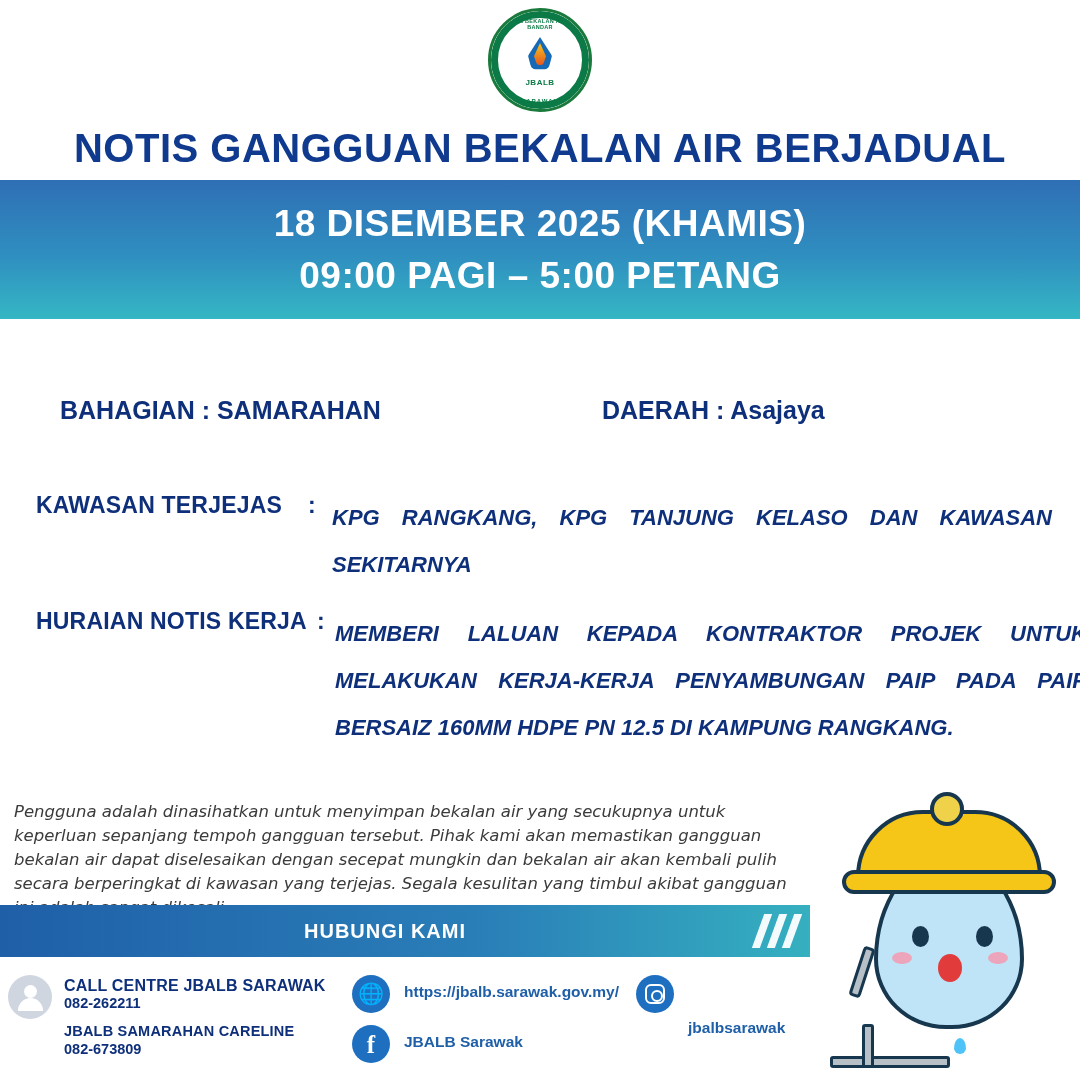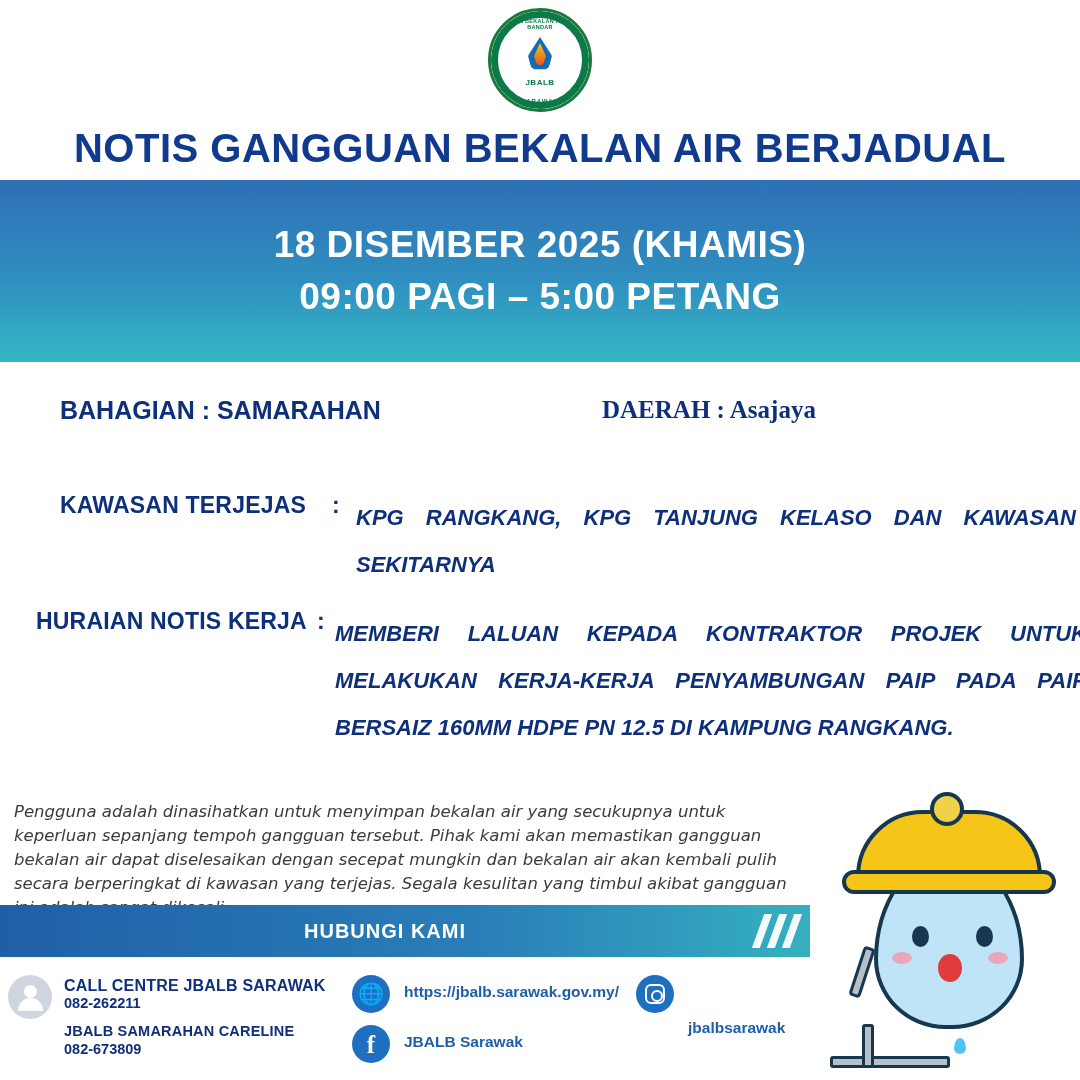--- a/index.html
+++ b/index.html
@@ -65,53 +65,53 @@
   .title {
     position:absolute; top:126px; left:0; width:1080px;
     text-align:center;
     font-size:40px; font-weight:bold;
     color:#103a8e;
     letter-spacing:.5px;
   }
 
   
   .banner {
-    position:absolute; top:180px; left:0; width:1080px; height:182px;
+    position:absolute; top:180px; left:0; width:1080px; height:139px;
     background:linear-gradient(180deg,#2f6fb5 0%, #2f8fc0 55%, #35b7c4 100%);
     display:flex; flex-direction:column; align-items:center; justify-content:center;
     color:#ffffff;
   }
   .banner .l1 { font-size:37px; font-weight:bold; letter-spacing:.5px; margin-bottom:10px;}
   .banner .l2 { font-size:37px; font-weight:bold; letter-spacing:.5px;}
 
   
   .region-row {
     position:absolute; top:396px; left:0; width:1080px; height:44px;
     color:#0e2f7a; font-size:25px; font-weight:bold;padding-left:16px;
   }
   .region-row .bahagian { position:absolute; left:60px; top:0; }
-  .region-row .daerah  { position:absolute; left:602px; top:0;font-family:Liberation Serif, serif; }
+  .region-row .daerah  { position:absolute; left:602px; top:0; }
 
   
   .detail { position:absolute; left:36px; width:1016px; color:#0e2f7a; }
   .detail .label {
     position:absolute; left:0; top:0;
     font-size:23px; font-weight:bold; letter-spacing:.2px;
   }
   .detail .colon { position:absolute; top:0; font-size:23px; font-weight:bold; }
   .detail .value {
     position:absolute; top:2px;
     font-size:22px; font-weight:bold;
     text-align:justify;
     text-align-last:justify;
     line-height:47px;
     color:#0e2f7a;
     font-style:italic;
   }
-  #kawasan { top:492px; height:100px;margin-left:24px; }
+  #kawasan { top:492px; height:100px; }
   #kawasan .colon { left:272px; }
   #kawasan .value { left:296px; width:720px; }
   #kawasan .value .last { text-align-last:left; }
 
   #huraian { top:608px; height:160px; }
   #huraian .colon { left:281px; }
   #huraian .value { left:299px; width:752px; }
 
   .just-line { display:block; text-align:justify; text-align-last:justify; }
   .just-line.last { text-align-last:left; }

